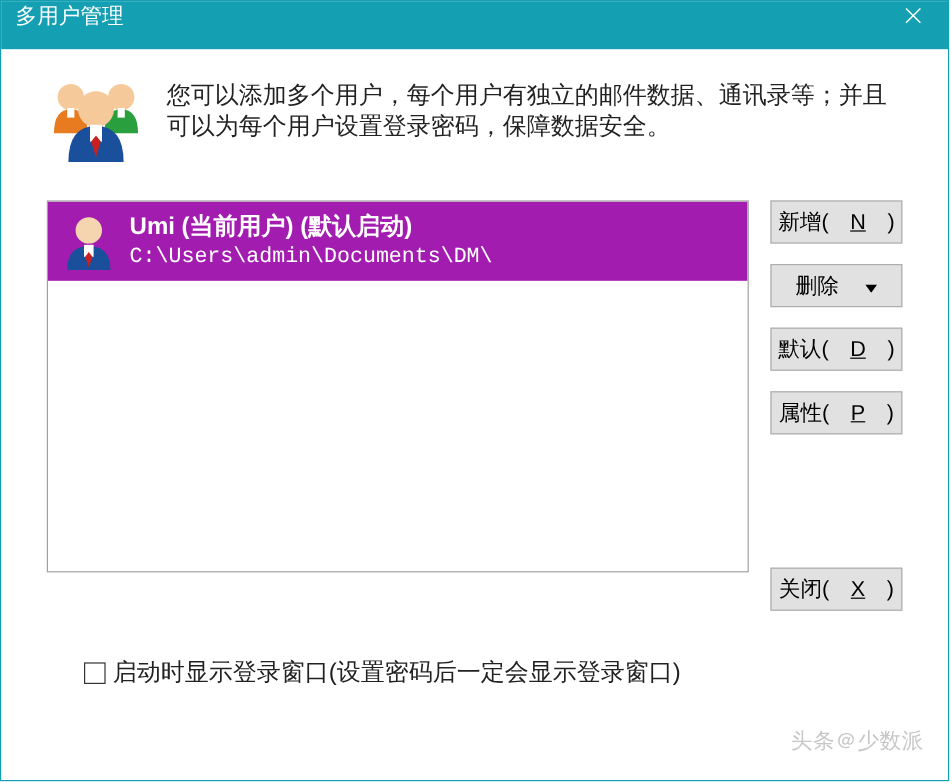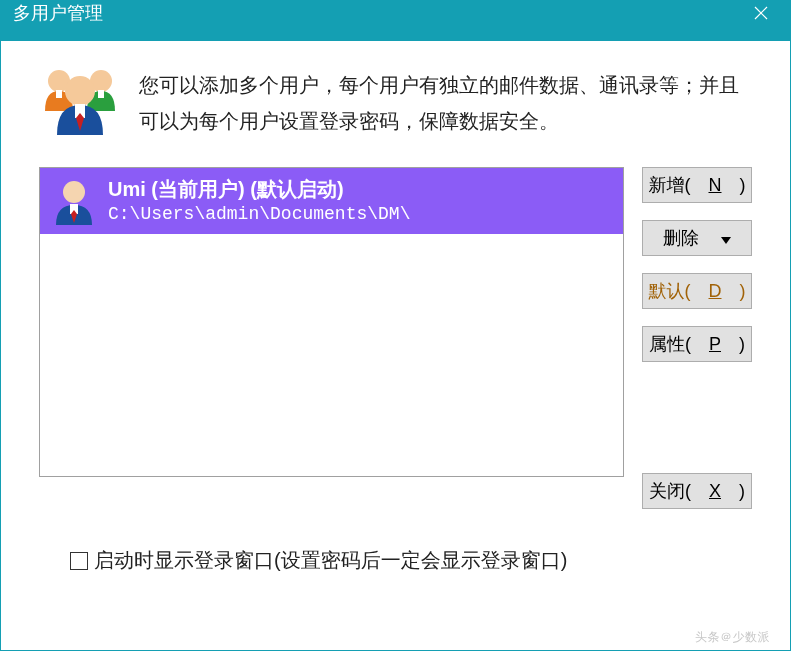--- a/index.html
+++ b/index.html
@@ -49,37 +49,37 @@
       margin-bottom: 28px;
     }
     .people-icon {
       width: 82px;
       height: 76px;
       flex-shrink: 0;
       position: relative;
     }
     .desc-text {
       font-size: 20px;
-      line-height: 36px;
+      line-height: 26px;
       color: #222;
       padding-top: 4px;
     }
     .main-row {
       display: flex;
       gap: 18px;
     }
     .user-list {
       flex: 1;
       height: 310px;
       border: 1px solid #a0a0a0;
       background: #fff;
       overflow: hidden;
     }
     .user-item {
-      background: #8b5cf6;
+      background: #a21caf;
       color: #fff;
       padding: 8px 10px;
       display: flex;
       align-items: center;
       gap: 10px;
     }
     .user-avatar {
       width: 48px;
       height: 48px;
       flex-shrink: 0;
@@ -108,21 +108,21 @@
       border: 1px solid #adadad;
       font-size: 18px;
       color: #000;
       display: flex;
       align-items: center;
       justify-content: center;
       cursor: pointer;
       gap: 18px;
     }
     .btn.disabled {
-      color: #a16207;
+      color: #000000;
       cursor: default;
     }
     .btn .ul { text-decoration: underline; }
     .btn .caret {
       margin-left: 4px;
       display: inline-block;
     }
     .bottom-close {
       margin-top: 94px;
     }
@@ -140,22 +140,22 @@
       background: #fff;
       flex-shrink: 0;
     }
     .chk-label {
       font-size: 20px;
       color: #222;
     }
     .watermark {
       position: absolute;
       right: 20px;
-      bottom: 4px;
-      font-size: 12px;
+      bottom: 21px;
+      font-size: 18px;
       color: #aaa;
       opacity: 0.65;
       letter-spacing: 0.5px;
     }
   </style>
 </head>
 <body>
 
 <div class="window">
   <div class="titlebar">

